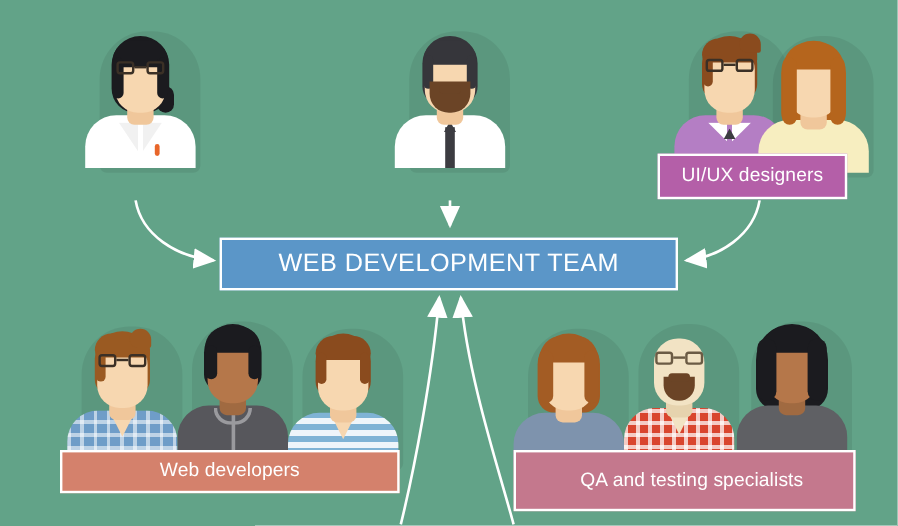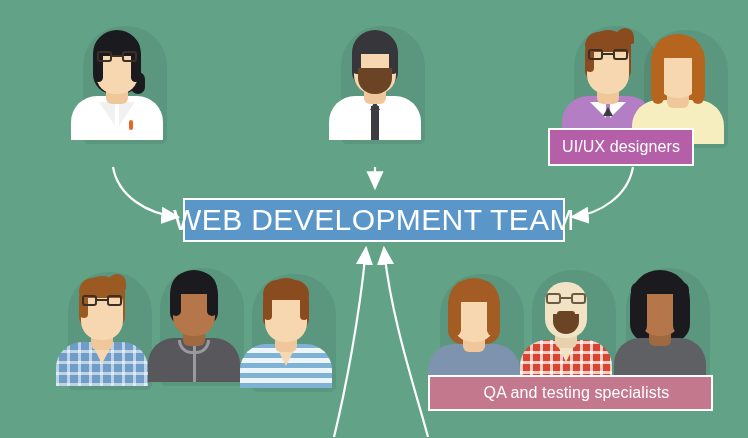--- a/index.html
+++ b/index.html
@@ -219,21 +219,21 @@
     border: 2px solid #ffffff;
     color: #ffffff;
     display: flex;
     align-items: center;
     justify-content: center;
     font-size: 16px;
     letter-spacing: 0.1px;
     white-space: nowrap;
   }
   #center-box {
-    font-size: 30px;
+    font-size: 21px;
     letter-spacing: 0.4px;
   }
   
   #arrows {
     position: absolute;
     left: 0;
     top: 0;
     width: 748px;
     height: 438px;
     pointer-events: none;
@@ -426,26 +426,29 @@
 
     <path d="M 633,167 C 628,196 600,214 572,217" fill="none" stroke="#ffffff" stroke-width="2.2" marker-end="url(#ah)"></path>
 
     <path d="M 334,437 C 345,392 360,315 366,248" fill="none" stroke="#ffffff" stroke-width="2.2" marker-end="url(#ah)"></path>
 
     <path d="M 428,437 C 416,392 390,315 384,248" fill="none" stroke="#ffffff" stroke-width="2.2" marker-end="url(#ah)"></path>
   </svg>
 
 
 
-  <div class="label-box" id="box-uiux" style="left:548px; top:128px; width:146px; height:38px; background:#b45fa8;">
+  <div class="label-box" id="box-uiux" style="left:548px; top:128px; width:158px; height:38px; background:#b45fa8;">
     <span>UI/UX designers</span>
   </div>
 
   <div class="label-box" id="center-box" style="left:183px; top:198px; width:382px; height:44px; background:#5b96c8;">
     <span>WEB DEVELOPMENT TEAM</span>
   </div>
 
-
-  <div class="label-box" id="box-qa" style="left:428px; top:375px; width:285px; height:36px; background:#c4788d;padding-left:12px;">
+  <div class="label-box" id="box-devs" style="left:50px; top:375px; width:283px; height:36px; background:#d4816c;">
+    <span>Web developers</span>
+  </div>
+
+  <div class="label-box" id="box-qa" style="left:428px; top:375px; width:285px; height:51px; background:#c4788d;padding-left:12px;">
     <span>QA and testing specialists</span>
   </div>
 
 </div>
 
 </body></html>

